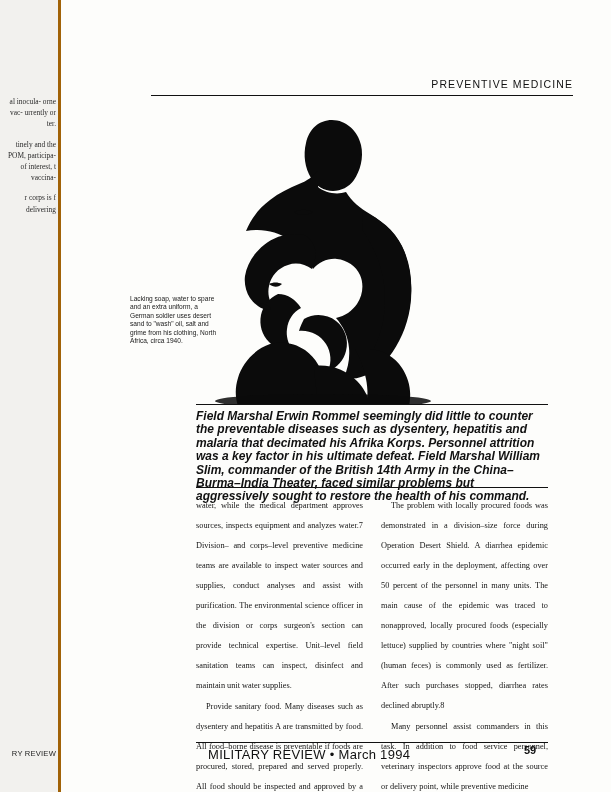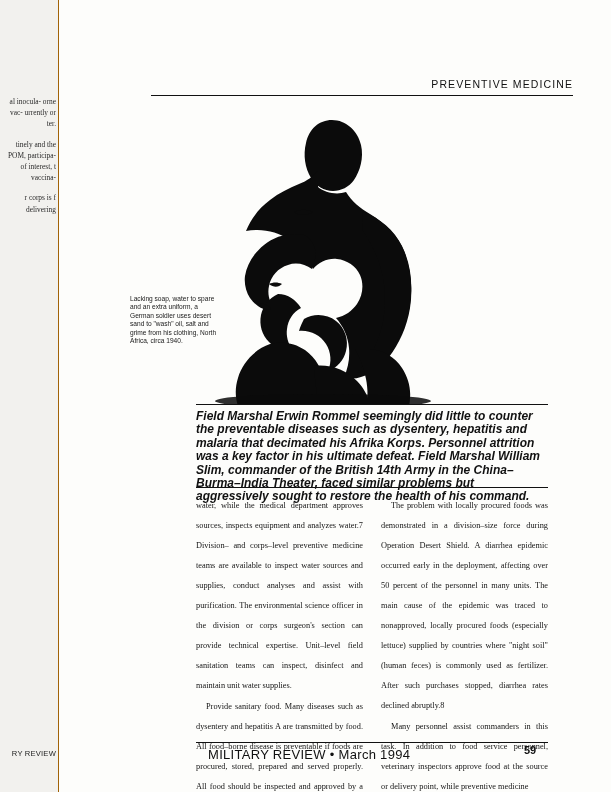--- a/index.html
+++ b/index.html
@@ -21,21 +21,21 @@
     background: #fdfdfb;
   }
   
   .bleed {
     position: absolute;
     left: 0;
     top: 0;
     width: 58px;
     height: 792px;
     background: #f2f1ee;
-    border-right: 1px solid #a16207;
+    border-right: 3px solid #a16207;
     overflow: hidden;
   }
   .bleed-inner {
     position: absolute;
     right: 2px;
     top: 96px;
     width: 54px;
     text-align: right;
     font-size: 7.4px;
     line-height: 11.2px;

